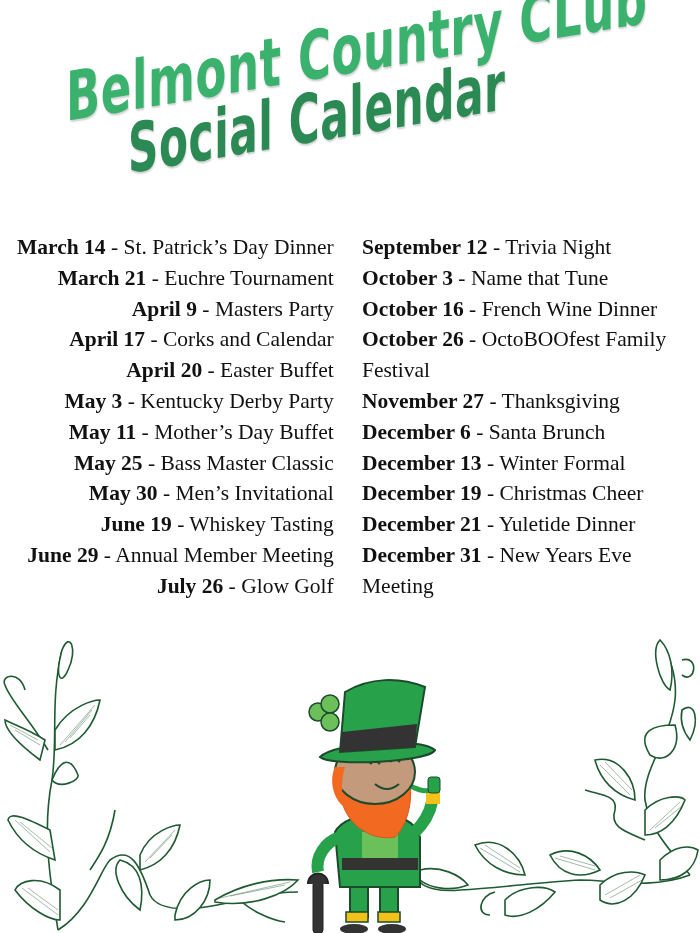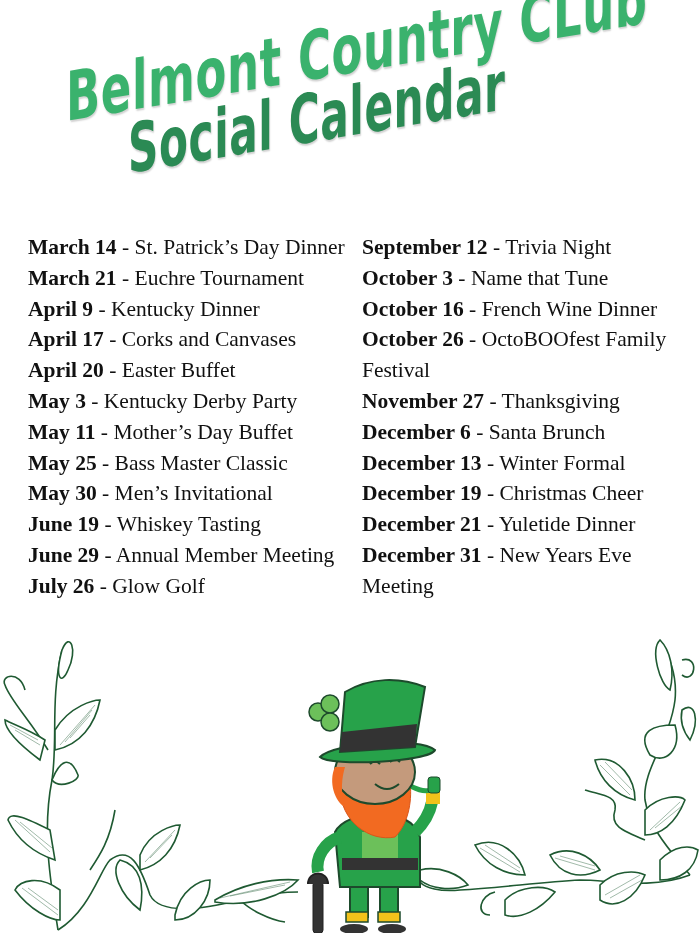--- a/index.html
+++ b/index.html
@@ -23,40 +23,40 @@
     transform: skewY(-9.6deg) scaleX(0.66);
   }
   .title-line-2 {
     left: 128px; top: 116px;
     font-size: 68px; line-height: 68px;
     color: #2b8a54;
     transform: skewY(-9.6deg) scaleX(0.62);
   }
 
   .events { position: absolute; top: 232px; font-size: 21.5px; line-height: 30.8px; white-space: nowrap; }
-  .events.left { left: 28px; }
+  .events.left { left: 17px; text-align: right; }
   .events.right { left: 362px; }
   .event { display: block; }
   .event b { font-weight: bold; }
 
   .decor { position: absolute; }
 </style>
 </head>
 <body>
 
 <div class="title-wrap">
   <div class="title-line title-line-1">Belmont Country CLub</div>
   <div class="title-line title-line-2">Social Calendar</div>
 </div>
 
 <div class="events left">
   <span class="event"><b>March 14</b><span> - </span><span>St. Patrick’s Day Dinner</span></span>
   <span class="event"><b>March 21</b><span> - </span><span>Euchre Tournament</span></span>
-  <span class="event"><b>April 9</b><span> - </span><span>Kentucky Dinner</span></span>
-  <span class="event"><b>April 17</b><span> - </span><span>Corks and Canvases</span></span>
+  <span class="event"><b>April 9</b><span> - </span><span>Masters Party</span></span>
+  <span class="event"><b>April 17</b><span> - </span><span>Corks and Calendar</span></span>
   <span class="event"><b>April 20</b><span> - </span><span>Easter Buffet</span></span>
   <span class="event"><b>May 3</b><span> - </span><span>Kentucky Derby Party</span></span>
   <span class="event"><b>May 11</b><span> - </span><span>Mother’s Day Buffet</span></span>
   <span class="event"><b>May 25</b><span> - </span><span>Bass Master Classic</span></span>
   <span class="event"><b>May 30</b><span> - </span><span>Men’s Invitational</span></span>
   <span class="event"><b>June 19</b><span> - </span><span>Whiskey Tasting</span></span>
   <span class="event"><b>June 29</b><span> - </span><span>Annual Member Meeting</span></span>
   <span class="event"><b>July 26</b><span> - </span><span>Glow Golf</span></span>
 </div>
 

